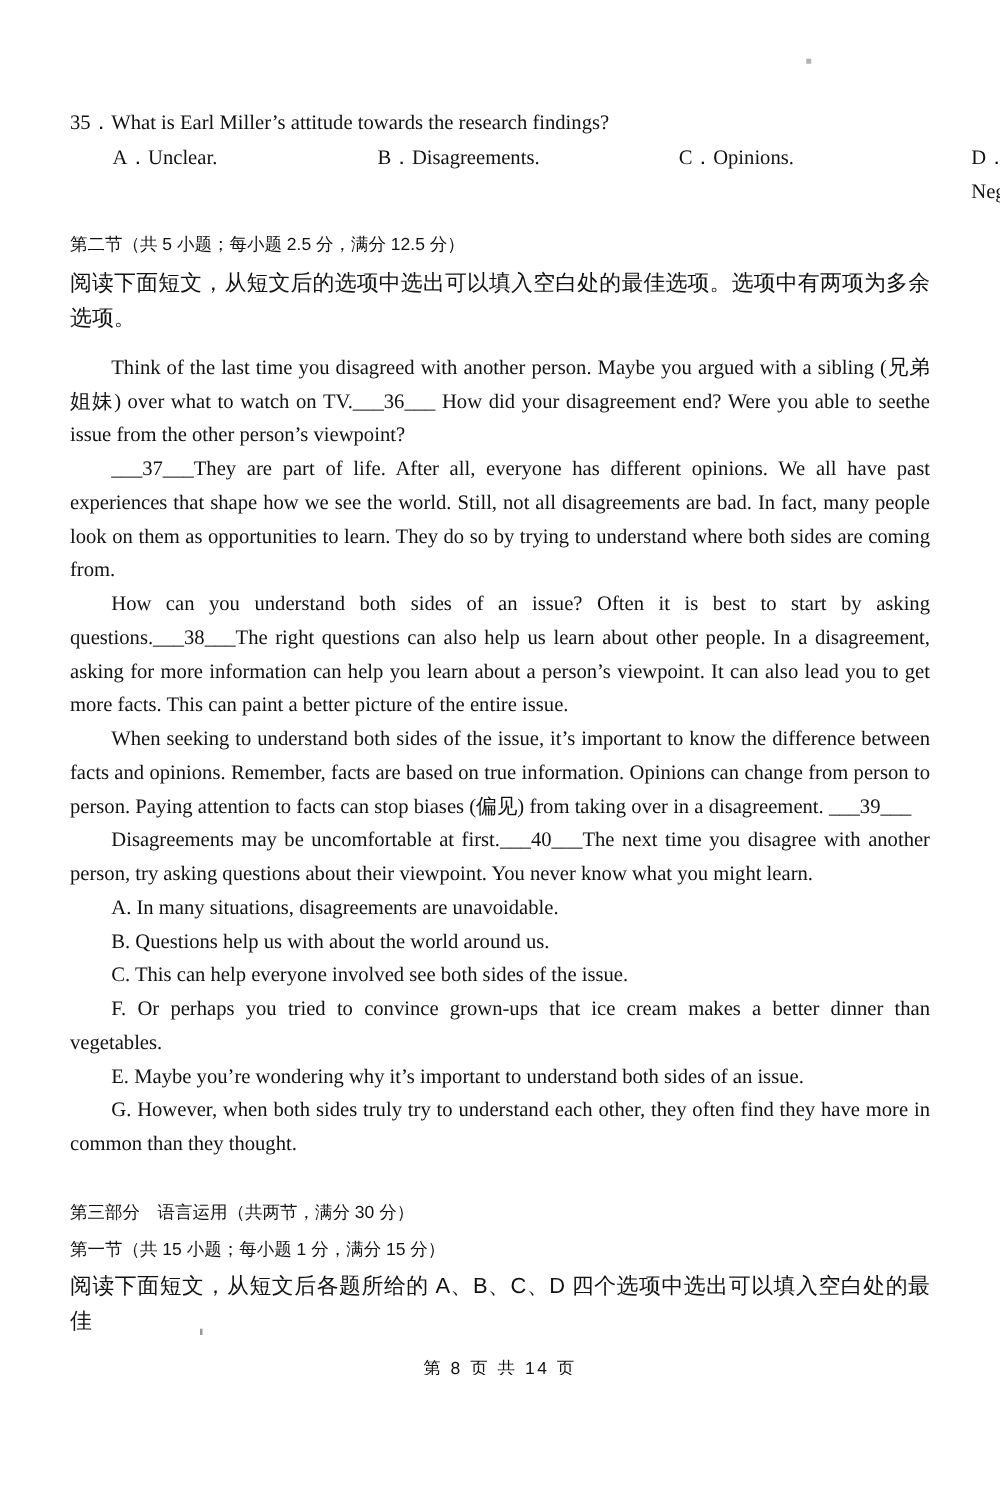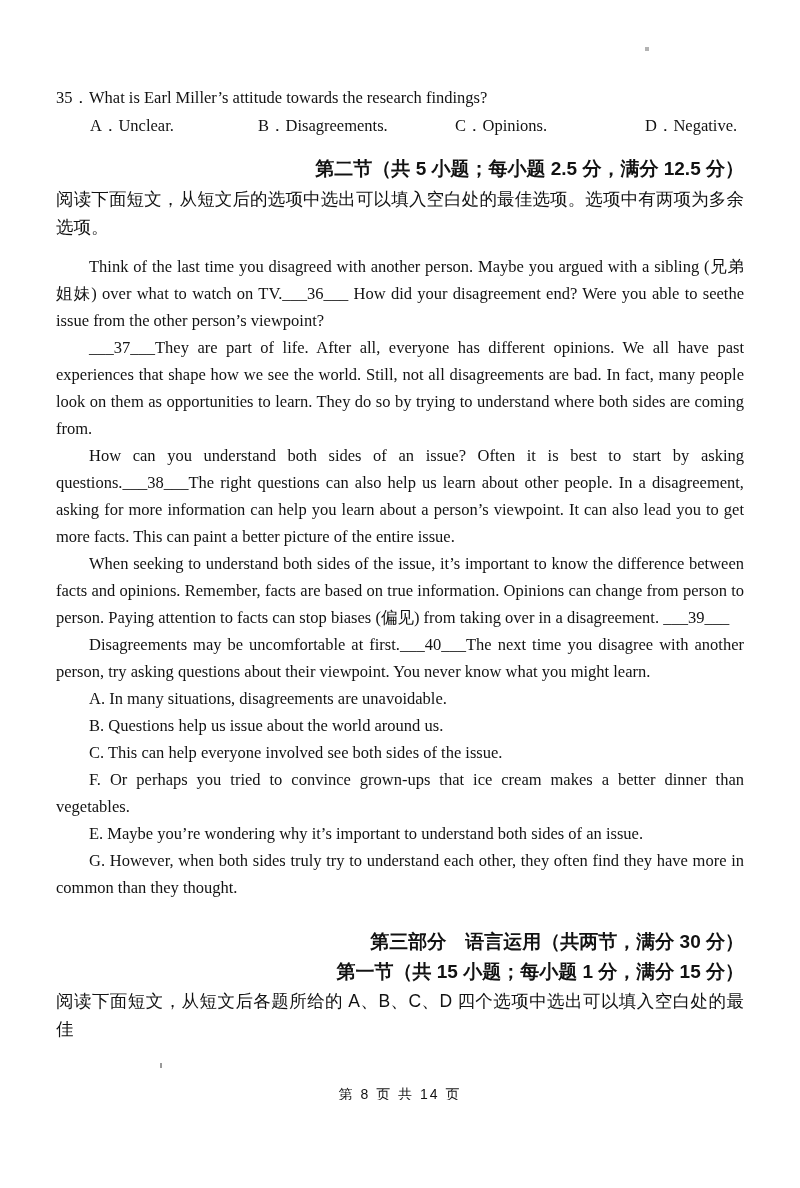--- a/index.html
+++ b/index.html
@@ -20,41 +20,42 @@
   }
   
   .en {
     font-family: "Liberation Serif", "DejaVu Serif", serif;
     font-size: 16.5px;
     line-height: 27px;
   }
   
   .zh-header {
     font-family: "Liberation Sans", "DejaVu Sans", sans-serif;
-    font-weight: 700;
-    font-size: 19px;
+    font-weight: 400;
+    font-size: 14px;
     line-height: 29px;
-    text-align: right;
+    text-align: left;
   }
   
   .zh-text {
     font-family: "Liberation Sans", "DejaVu Sans", sans-serif;
     font-weight: 400;
     font-size: 17.5px;
     line-height: 28px;
     text-align: justify;
   }
   .zh-text.one-line { text-align-last: justify; }
 
   .q35-block { margin-bottom: 15px; }
   .q-options {
     display: grid;
     grid-template-columns: 168px 197px 190px auto;
     padding-left: 34px;
     margin-top: 1px;
+    gap: 44px;
   }
   .sec2-header { margin-top: 12px; }
   .sec2-instructions { margin-top: 2px; }
 
   .passage { margin-top: 12px; }
   .passage p {
     text-indent: 2em;
     text-align: justify;
   }
   .choices p {
@@ -106,21 +107,21 @@
       <div class="passage en">
         <p>Think of the last time you disagreed with another person. Maybe you argued with a sibling (兄弟姐妹) over what to watch on TV.___36___ How did your disagreement end? Were you able to seethe issue from the other person’s viewpoint?</p>
         <p>___37___They are part of life. After all, everyone has different opinions. We all have past experiences that shape how we see the world. Still, not all disagreements are bad. In fact, many people look on them as opportunities to learn. They do so by trying to understand where both sides are coming from.</p>
         <p>How can you understand both sides of an issue? Often it is best to start by asking questions.___38___The right questions can also help us learn about other people. In a disagreement, asking for more information can help you learn about a person’s viewpoint. It can also lead you to get more facts. This can paint a better picture of the entire issue.</p>
         <p>When seeking to understand both sides of the issue, it’s important to know the difference between facts and opinions. Remember, facts are based on true information. Opinions can change from person to person. Paying attention to facts can stop biases (偏见) from taking over in a disagreement. ___39___</p>
         <p>Disagreements may be uncomfortable at first.___40___The next time you disagree with another person, try asking questions about their viewpoint. You never know what you might learn.</p>
       </div>
 
       <div class="choices en">
         <p>A. In many situations, disagreements are unavoidable.</p>
-        <p>B. Questions help us issue about the world around us.</p>
+        <p>B. Questions help us with about the world around us.</p>
         <p>C. This can help everyone involved see both sides of the issue.</p>
         <p>F. Or perhaps you tried to convince grown-ups that ice cream makes a better dinner than vegetables.</p>
         <p>E. Maybe you’re wondering why it’s important to understand both sides of an issue.</p>
         <p>G. However, when both sides truly try to understand each other, they often find they have more in common than they thought.</p>
       </div>
     </section>
 
     <section class="part3-block">
       <h2 class="zh-header">第三部分　语言运用（共两节，满分 30 分）</h2>
       <h2 class="zh-header">第一节（共 15 小题；每小题 1 分，满分 15 分）</h2>

